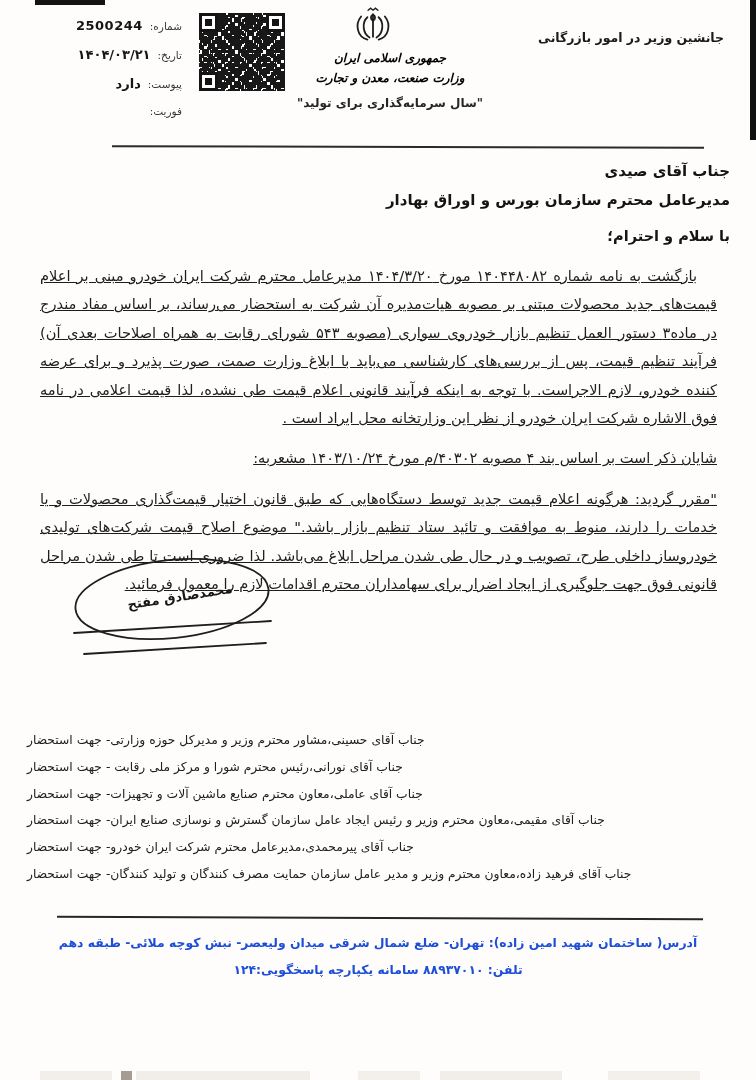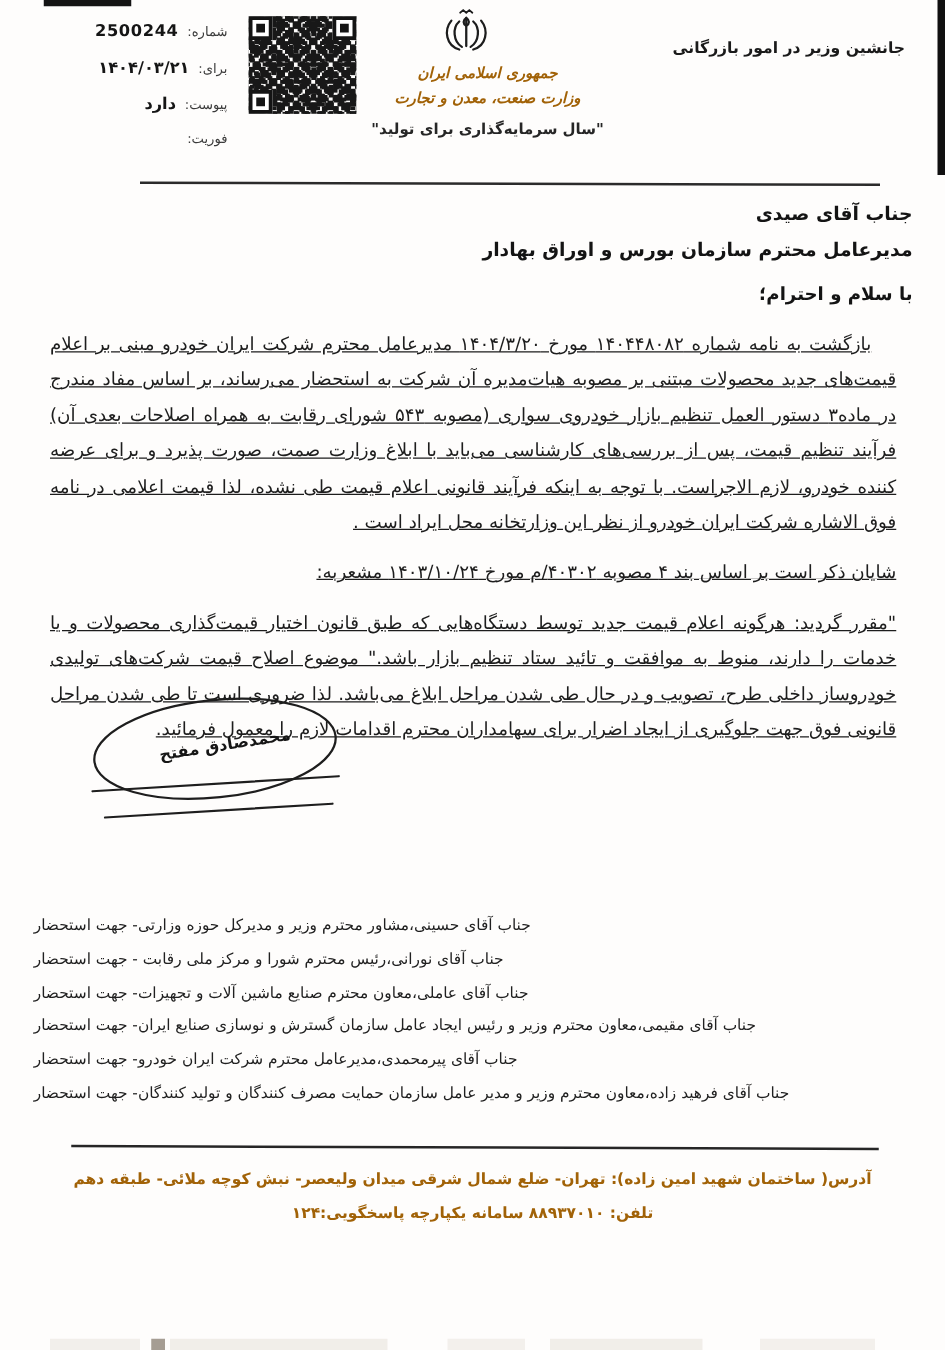--- a/index.html
+++ b/index.html
@@ -26,21 +26,21 @@
       repeating-conic-gradient(#181818 0% 25%, transparent 0% 50%) 3px 4px/13px 13px,
       repeating-conic-gradient(#181818 0% 25%, transparent 0% 50%) 1px 2px/7px 7px;
   }
   .finder { position:absolute; width:19px; height:19px; background:#fff; border:3px solid #141414; }
   .finder::after { content:""; position:absolute; inset:3px; background:#141414; }
   .finder.tl { left:0; top:0; } .finder.tr { right:0; top:0; } .finder.bl { left:0; bottom:0; }
 
   
   .emblem { position:absolute; left:350px; top:6px; width:46px; height:42px; }
   .org { position:absolute; left:293px; top:48px; width:194px; text-align:center; direction:rtl; }
-  .org-line { font-size:12px; font-weight:bold; font-style:italic; line-height:20px; color:#a16207; }
+  .org-line { font-size:12px; font-weight:bold; font-style:italic; line-height:20px; color:#000000; }
   .slogan { position:absolute; left:278px; top:96px; width:224px; text-align:center;
     font-size:12px; font-weight:bold; direction:rtl; color:#262626; letter-spacing:1px; }
 
   .deputy { position:absolute; left:538px; top:30px; width:188px; text-align:left;
     font-size:12.5px; font-weight:bold; direction:rtl; color:#1a1a1a; }
 
   .rule-top { position:absolute; top:146px; left:112px; width:592px; height:2px;
     background:#2b2b2b; transform:rotate(0.15deg); }
 
   
@@ -61,40 +61,40 @@
     font-size:13px; font-weight:bold; direction:rtl; transform:rotate(-9deg); color:#161616; }
 
   
   .cc { position:absolute; top:727px; right:27px; left:27px; direction:rtl;
     text-align:left; font-size:12.3px; line-height:26.8px; color:#202020; }
 
   
   .rule-bottom { position:absolute; top:917px; left:57px; width:646px; height:2px;
     background:#262626; transform:rotate(0.2deg); }
   .footer { position:absolute; top:929px; left:40px; right:40px; text-align:center;
-    direction:rtl; font-weight:bold; font-size:12.4px; line-height:27px; color:#a16207; }
+    direction:rtl; font-weight:bold; font-size:12.4px; line-height:27px; color:#1d4ed8; }
 
   
   .bseg { position:absolute; height:9px; top:1071px; }
 </style>
 </head>
 <body>
 
 <div class="page">
 
   <div class="mark-topleft"></div>
   <div class="bar-topright"></div>
 
   <div class="meta">
     <div class="meta-row">
       <span class="meta-label">شماره:</span>
       <span class="meta-value">2500244</span>
     </div>
     <div class="meta-row">
-      <span class="meta-label">برای:</span>
+      <span class="meta-label">تاریخ:</span>
       <span class="meta-value">۱۴۰۴/۰۳/۲۱</span>
     </div>
     <div class="meta-row">
       <span class="meta-label">پیوست:</span>
       <span class="meta-value">دارد</span>
     </div>
     <div class="meta-row">
       <span class="meta-label">فوریت:</span>
       <span class="meta-value"></span>
     </div>

